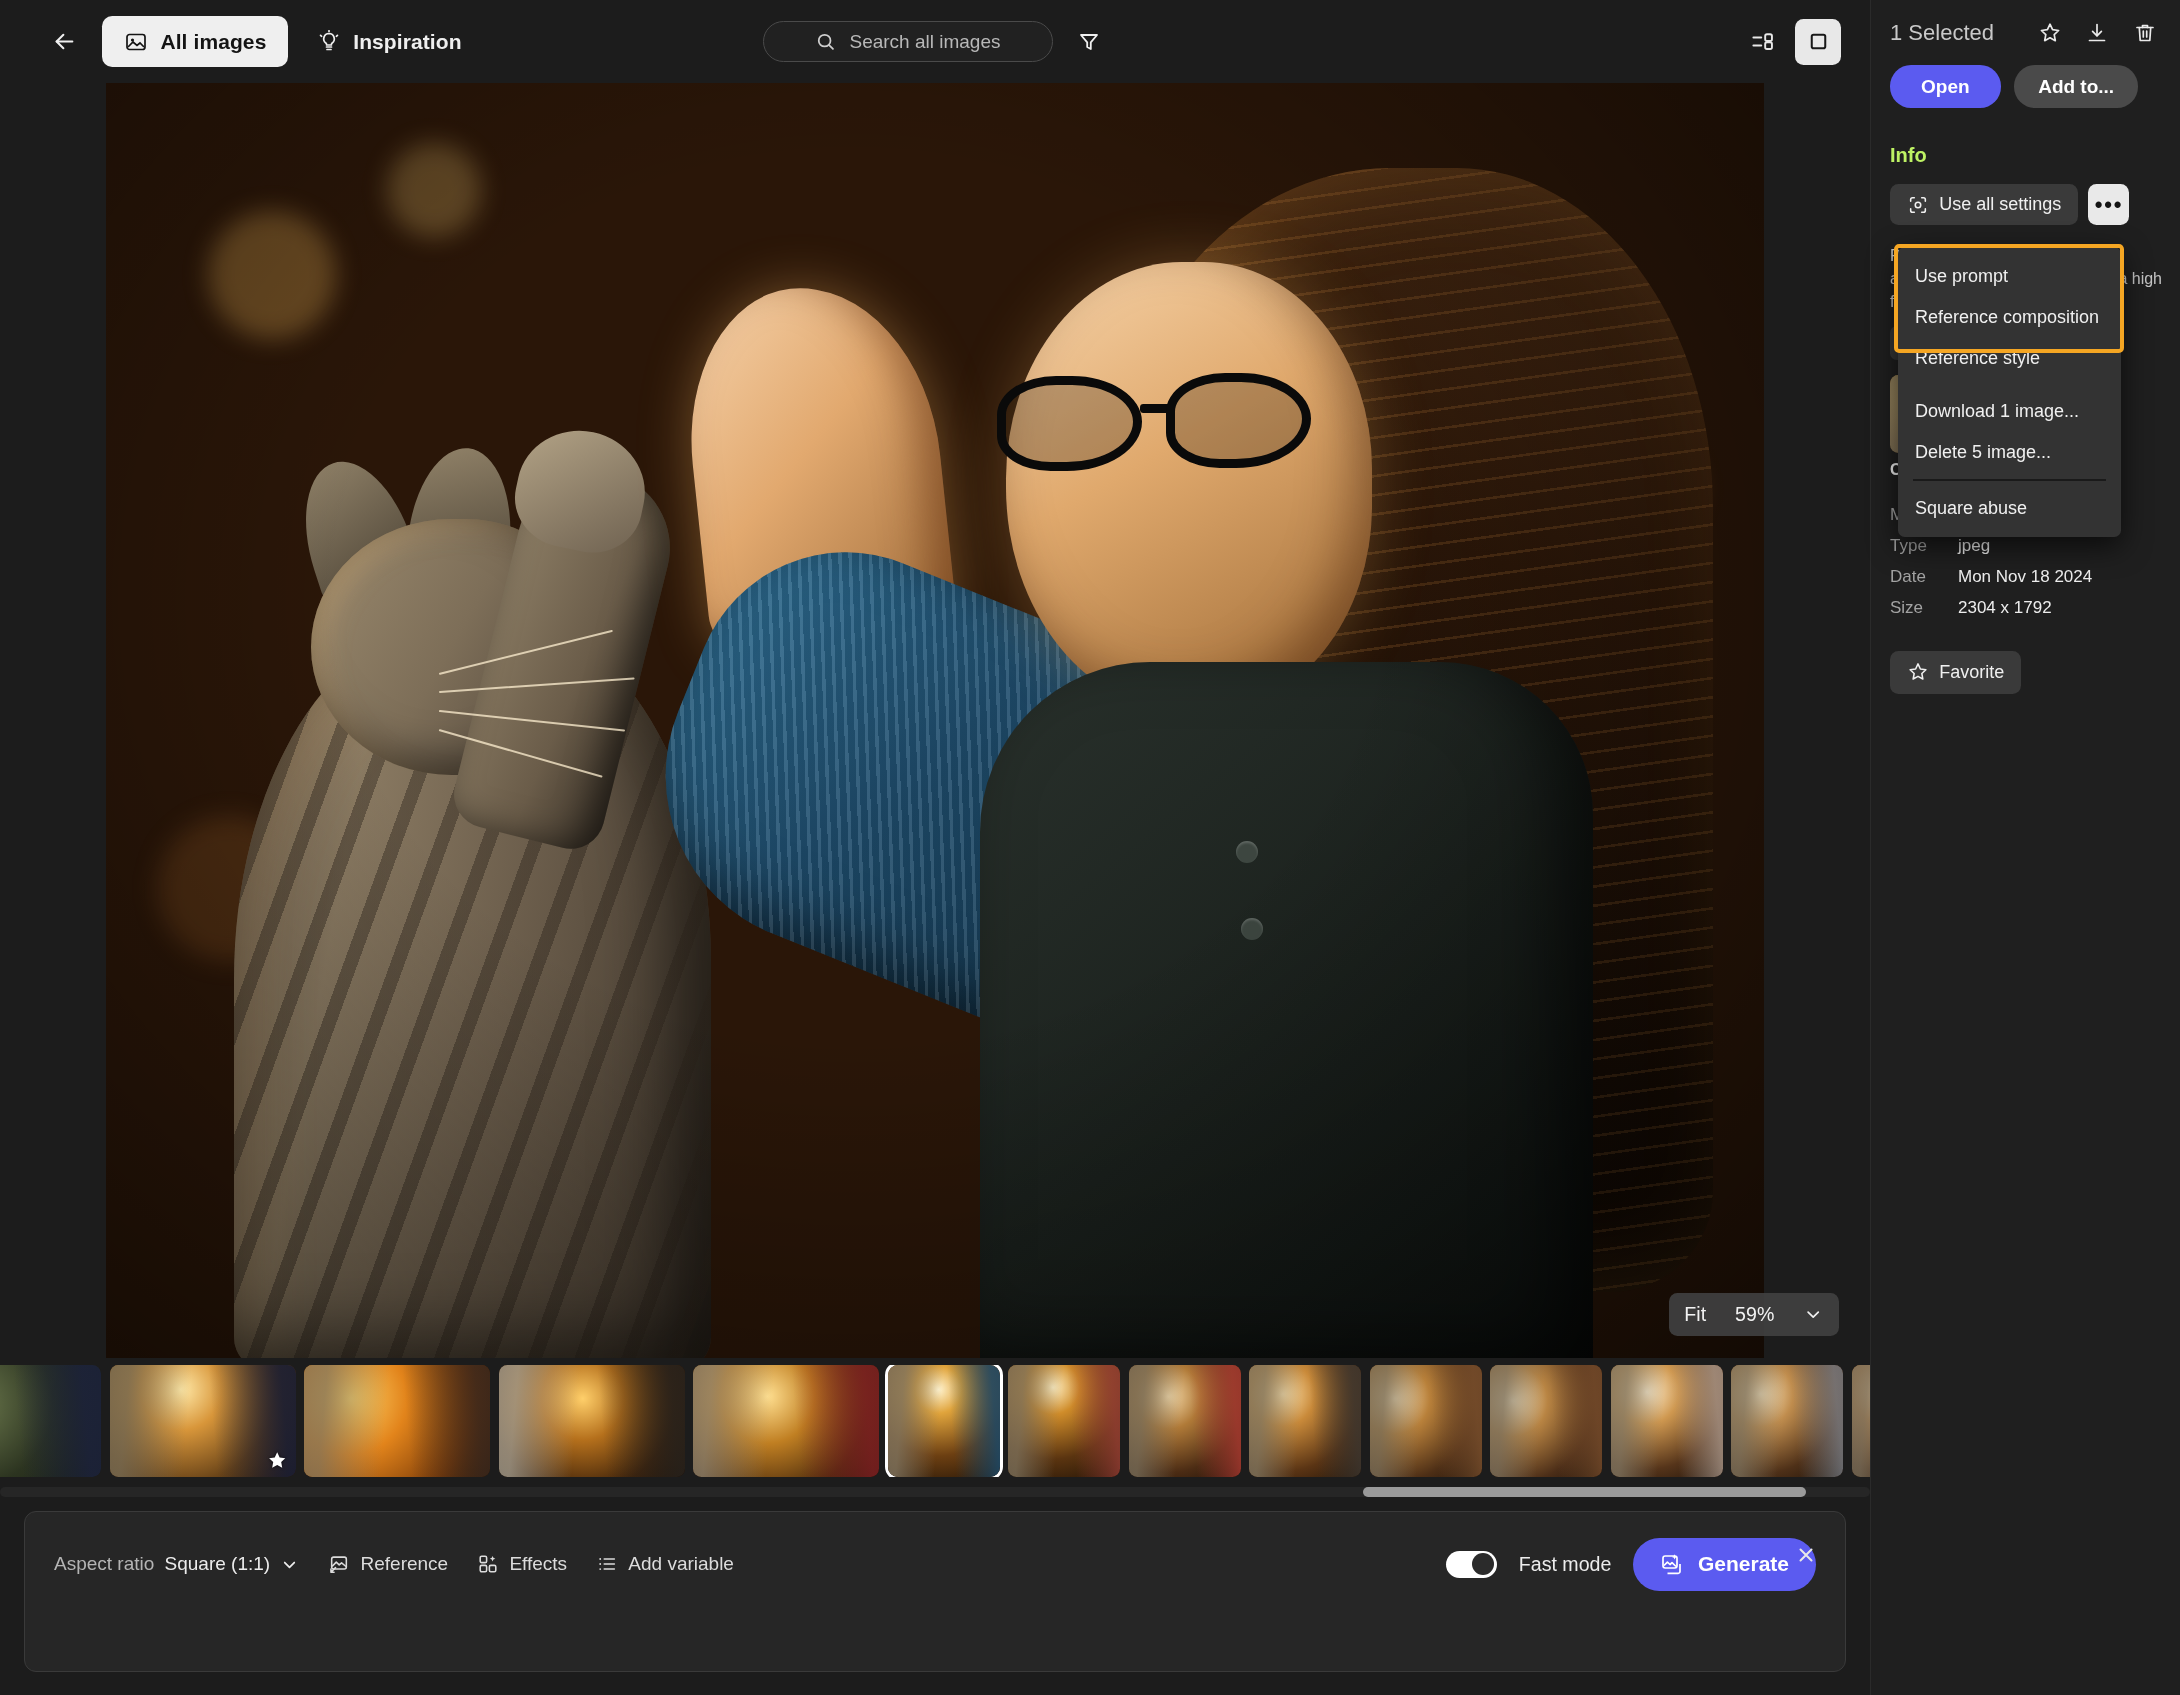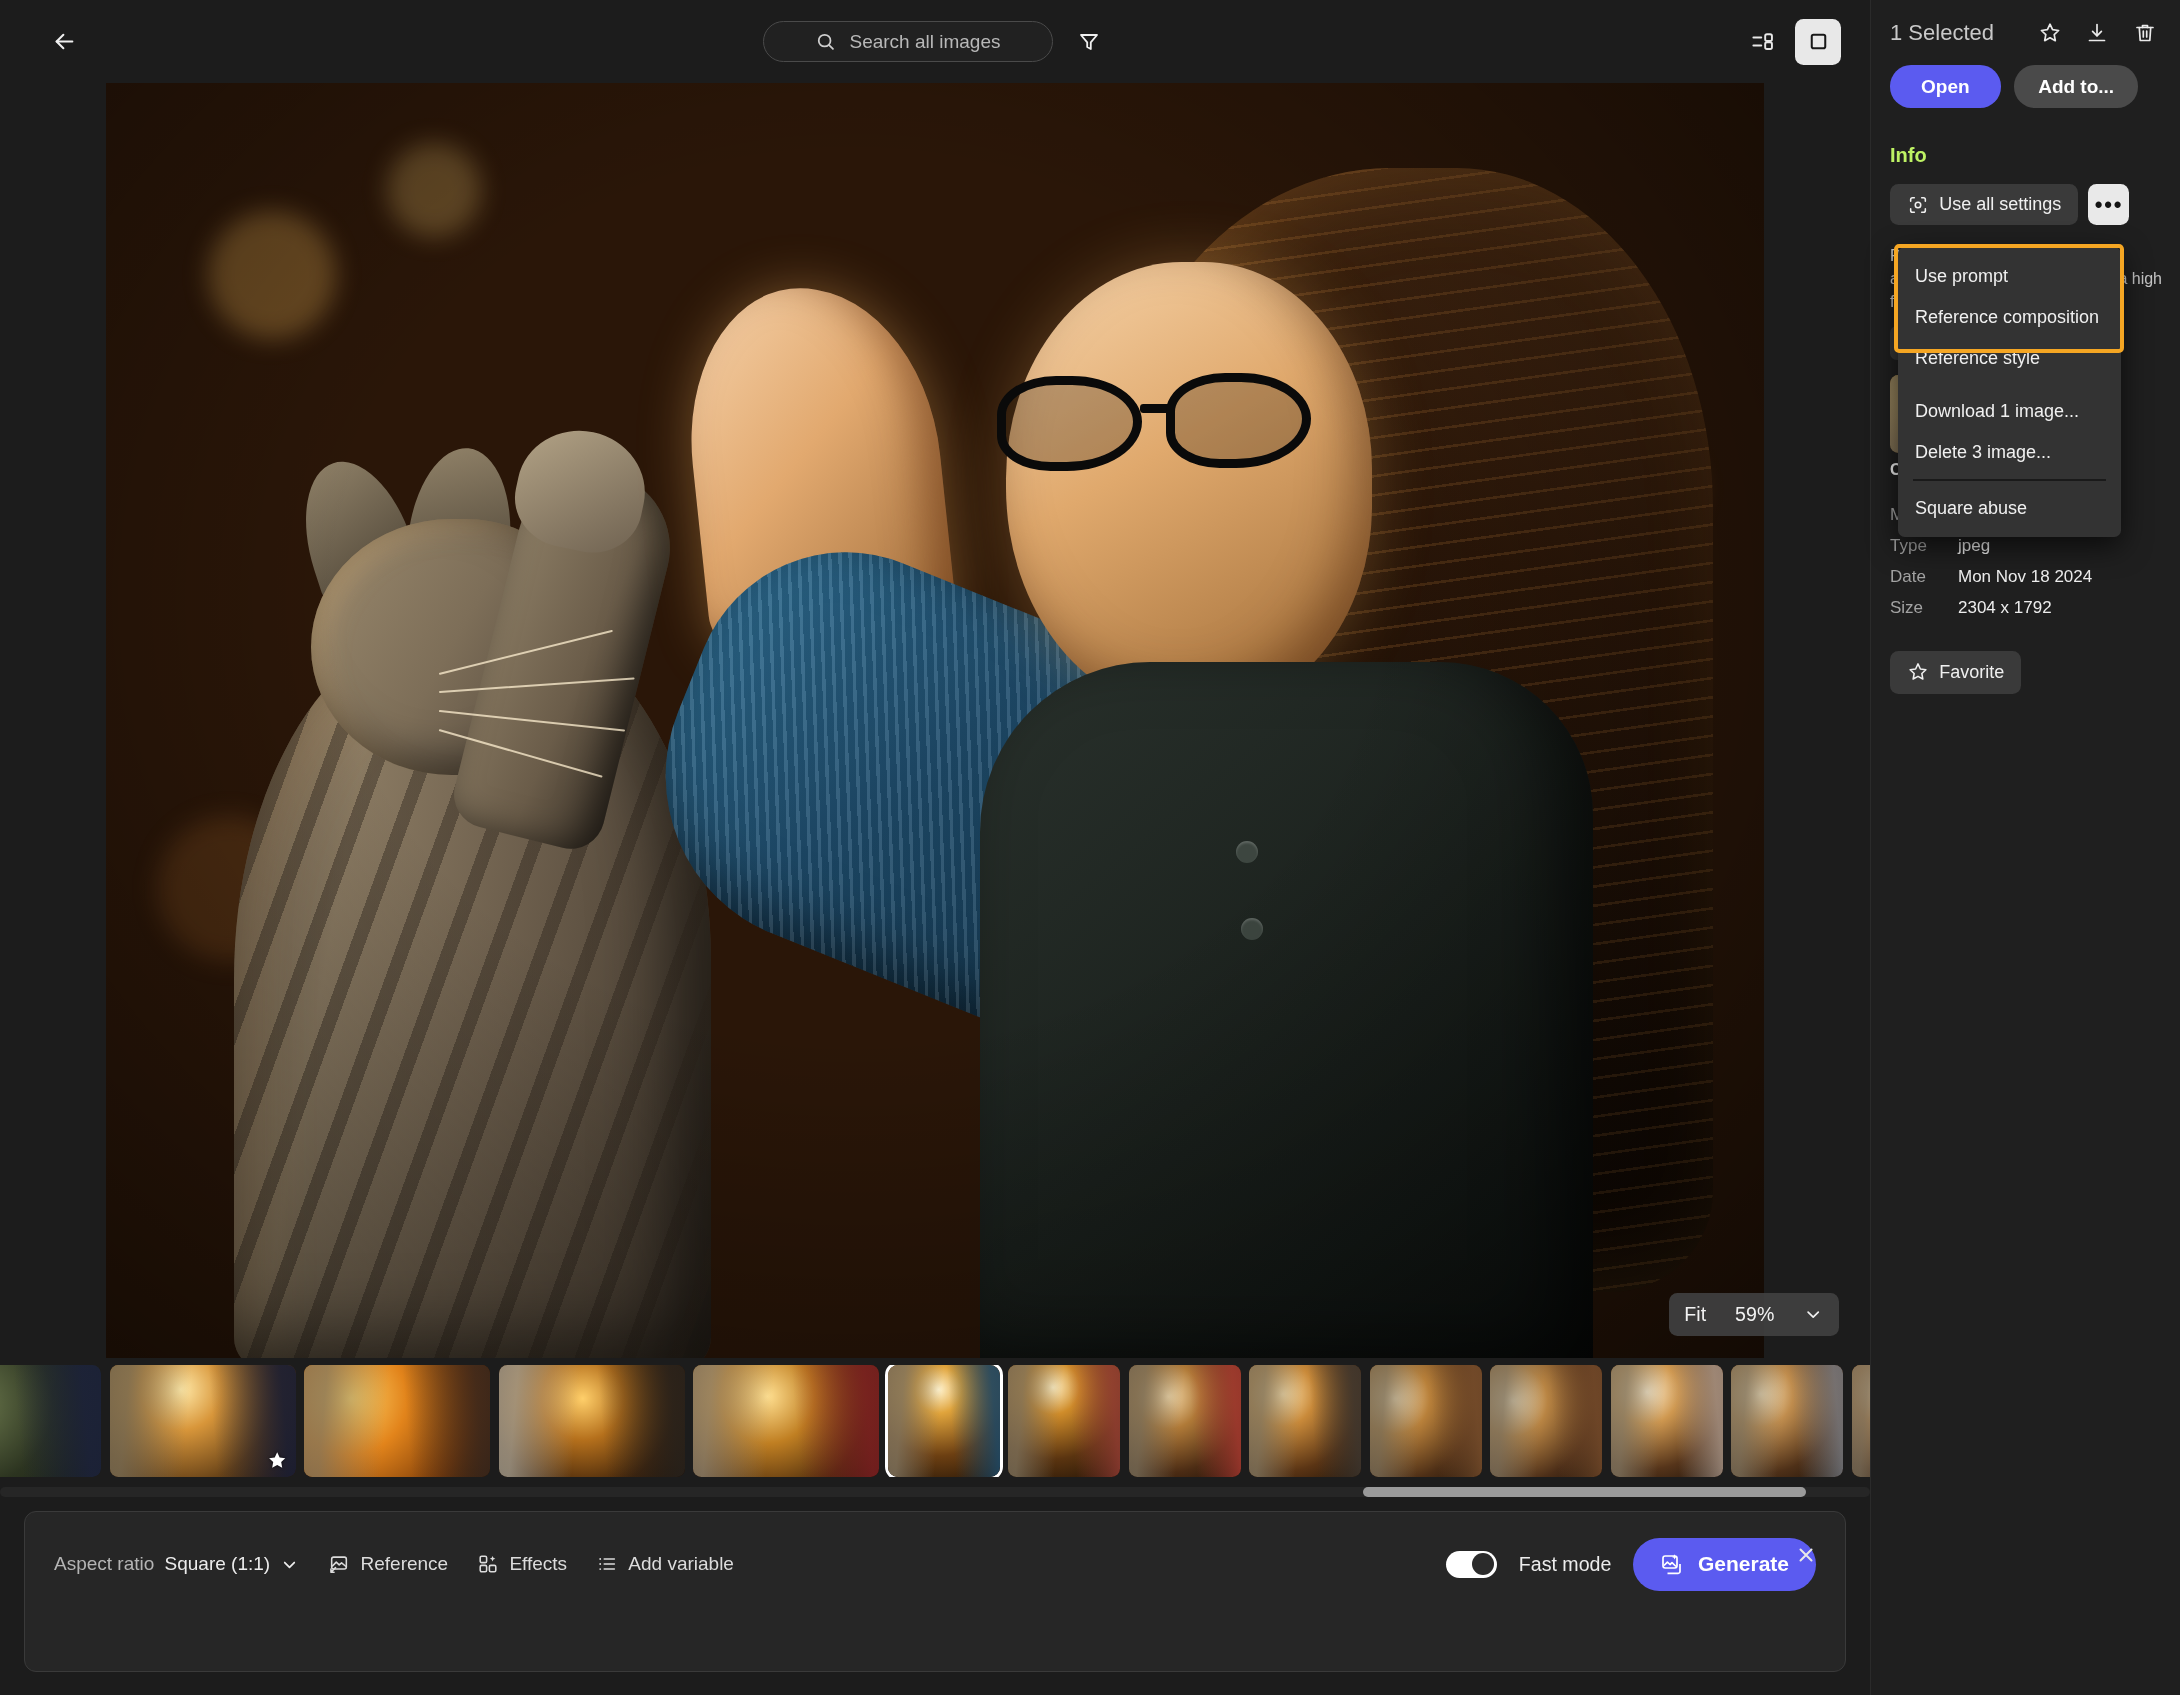--- a/index.html
+++ b/index.html
@@ -343,20 +343,39 @@
   <div class="main-col">
 
     <div class="topbar">
       <div class="back-btn">
         <svg width="27" height="27" viewBox="0 0 24 24" fill="none" stroke="#f0f0f0" stroke-width="1.8" stroke-linecap="round" stroke-linejoin="round">
           <path d="M19 12H5"></path>
             <path d="M11 18l-6-6 6-6"></path>
         </svg>
       </div>
 
+      <div class="seg-group">
+        <div class="seg-pill active">
+          <svg width="24" height="24" viewBox="0 0 24 24" fill="none" stroke="#141414" stroke-width="1.7">
+            <rect x="3" y="4.5" width="18" height="15" rx="2.5"></rect>
+            <circle cx="8.5" cy="10" r="1.6" fill="#141414" stroke="none"></circle>
+            <path d="M4 17l5-5 4 3.5 3-2.5 4 4"></path>
+          </svg>
+          <span>All images</span>
+        </div>
+        <div class="seg-pill idle">
+          <svg width="24" height="24" viewBox="0 0 24 24" fill="none" stroke="#efefef" stroke-width="1.7" stroke-linecap="round">
+            <path d="M9.5 17h5"></path>
+              <path d="M10 19.5h4"></path>
+            <path d="M12 3.5a5.3 5.3 0 0 0-3.2 9.5c.6.5.9 1.2.9 2h4.6c0-.8.3-1.5.9-2A5.3 5.3 0 0 0 12 3.5z"></path>
+            <path d="M4.6 6.3l-1-.9M19.4 6.3l1-.9M12 1.5V.8"></path>
+          </svg>
+          <span>Inspiration</span>
+        </div>
+      </div>
 
       <div class="search-wrap">
         <div class="search-box">
           <svg width="22" height="22" viewBox="0 0 24 24" fill="none" stroke="#cfcfcf" stroke-width="1.9" stroke-linecap="round">
             <circle cx="10.5" cy="10.5" r="6.4"></circle>
               <path d="M15.4 15.4l4.2 4.2"></path>
           </svg>
           <span class="search-ph">Search all images</span>
         </div>
         <div class="filter-btn">
@@ -692,20 +711,20 @@
       <span>Favorite</span>
     </button>
   </div>
 
   <div class="ctx-menu">
     <div class="ctx-item">Use prompt</div>
     <div class="ctx-item">Reference composition</div>
     <div class="ctx-item">Reference style</div>
     <div style="height:12px"></div>
     <div class="ctx-item">Download 1 image...</div>
-    <div class="ctx-item">Delete 3 image...</div>
+    <div class="ctx-item">Delete 5 image...</div>
     <div class="ctx-sep"></div>
     <div class="ctx-item">Square abuse</div>
   </div>
   <div class="ctx-highlight"></div>
 
 </div>
 
 
 </body></html>

